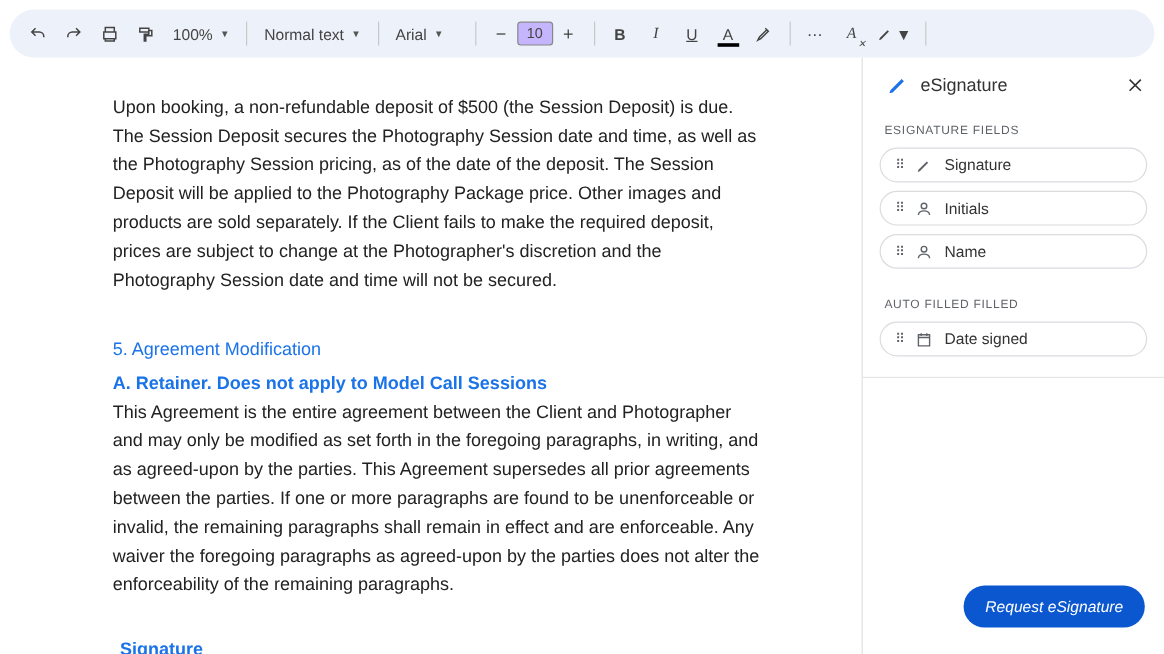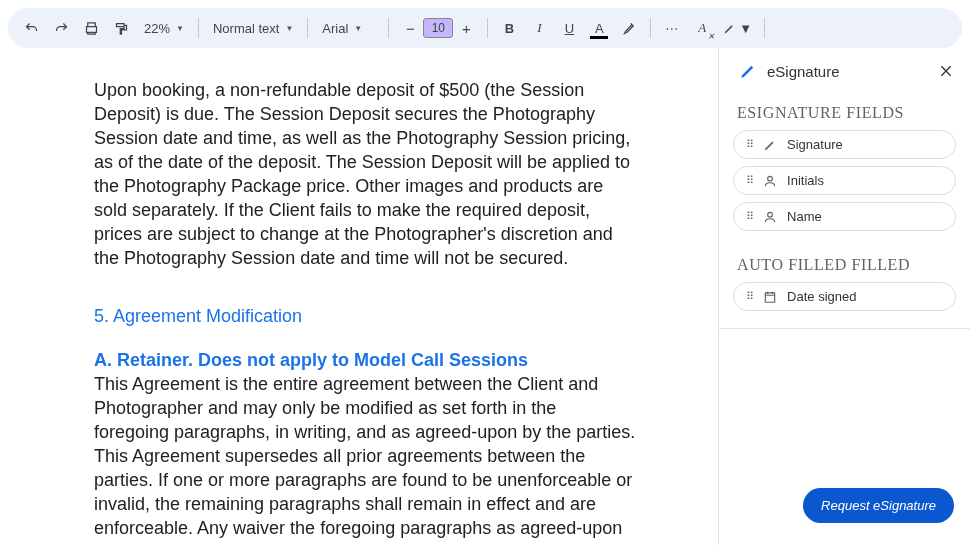--- a/index.html
+++ b/index.html
@@ -85,33 +85,33 @@
     overflow: hidden;
   }
   .doc-page {
     background: #fff;
     border-radius: 8px;
     padding: 18px 70px 20px 70px;
     height: 100%;
     overflow: hidden;
   }
   .doc-text {
-    font-size: 18px;
+    font-size: 15px;
     line-height: 24px;
     color: #222;
   }
   .heading-blue {
     color: #1a73e8;
     font-weight: normal;
     margin-top: 34px;
   }
   .sub-blue {
     color: #1a73e8;
     font-weight: bold;
-    margin-top: 20px;
+    margin-top: 4px;
   }
   .sig-label {
     color: #1a73e8;
     font-weight: bold;
     margin-top: 30px;
     margin-left: 6px;
   }
   .sig-box {
     width: 130px;
     height: 40px;
@@ -139,25 +139,24 @@
     font-size: 15px;
     color: #333;
     flex: 1;
   }
   .close-btn {
     cursor: pointer;
     color: #333;
     font-size: 16px;
   }
   .side-section-label {
-    font-size: 16px;
+    font-size: 10px;
     letter-spacing: 0.6px;
     color: #5f6368;
     padding: 14px 18px 8px 18px;
-    font-family: Liberation Serif, serif;
   }
   .field-pill {
     display: flex;
     align-items: center;
     gap: 10px;
     margin: 0 14px 7px 14px;
     border: 1px solid #dadce0;
     border-radius: 16px;
     padding: 6px 12px;
     font-size: 13px;
@@ -216,21 +215,21 @@
     <svg width="15" height="15" viewBox="0 0 24 24">
         <path fill="none" stroke="#444" stroke-width="2" d="M6 9V3h12v6M6 18h12v3H6zM4 9h16v9H4z"></path>
       </svg>
   </div>
   <div class="tb-btn">
     <svg width="15" height="15" viewBox="0 0 24 24">
         <path fill="none" stroke="#444" stroke-width="2" d="M4 4h12v5H4zM16 7h4v7h-8v7h-2v-9h6z"></path>
       </svg>
   </div>
   <div class="tb-dd">
-    <span>22%</span>
+    <span>100%</span>
     <span class="caret">▼</span>
   </div>
   <div class="tb-sep"></div>
   <div class="tb-dd" style="min-width:90px">
     <span>Normal text</span>
     <span class="caret">▼</span>
   </div>
   <div class="tb-sep"></div>
   <div class="tb-dd" style="min-width:64px">
     <span>Arial</span>

